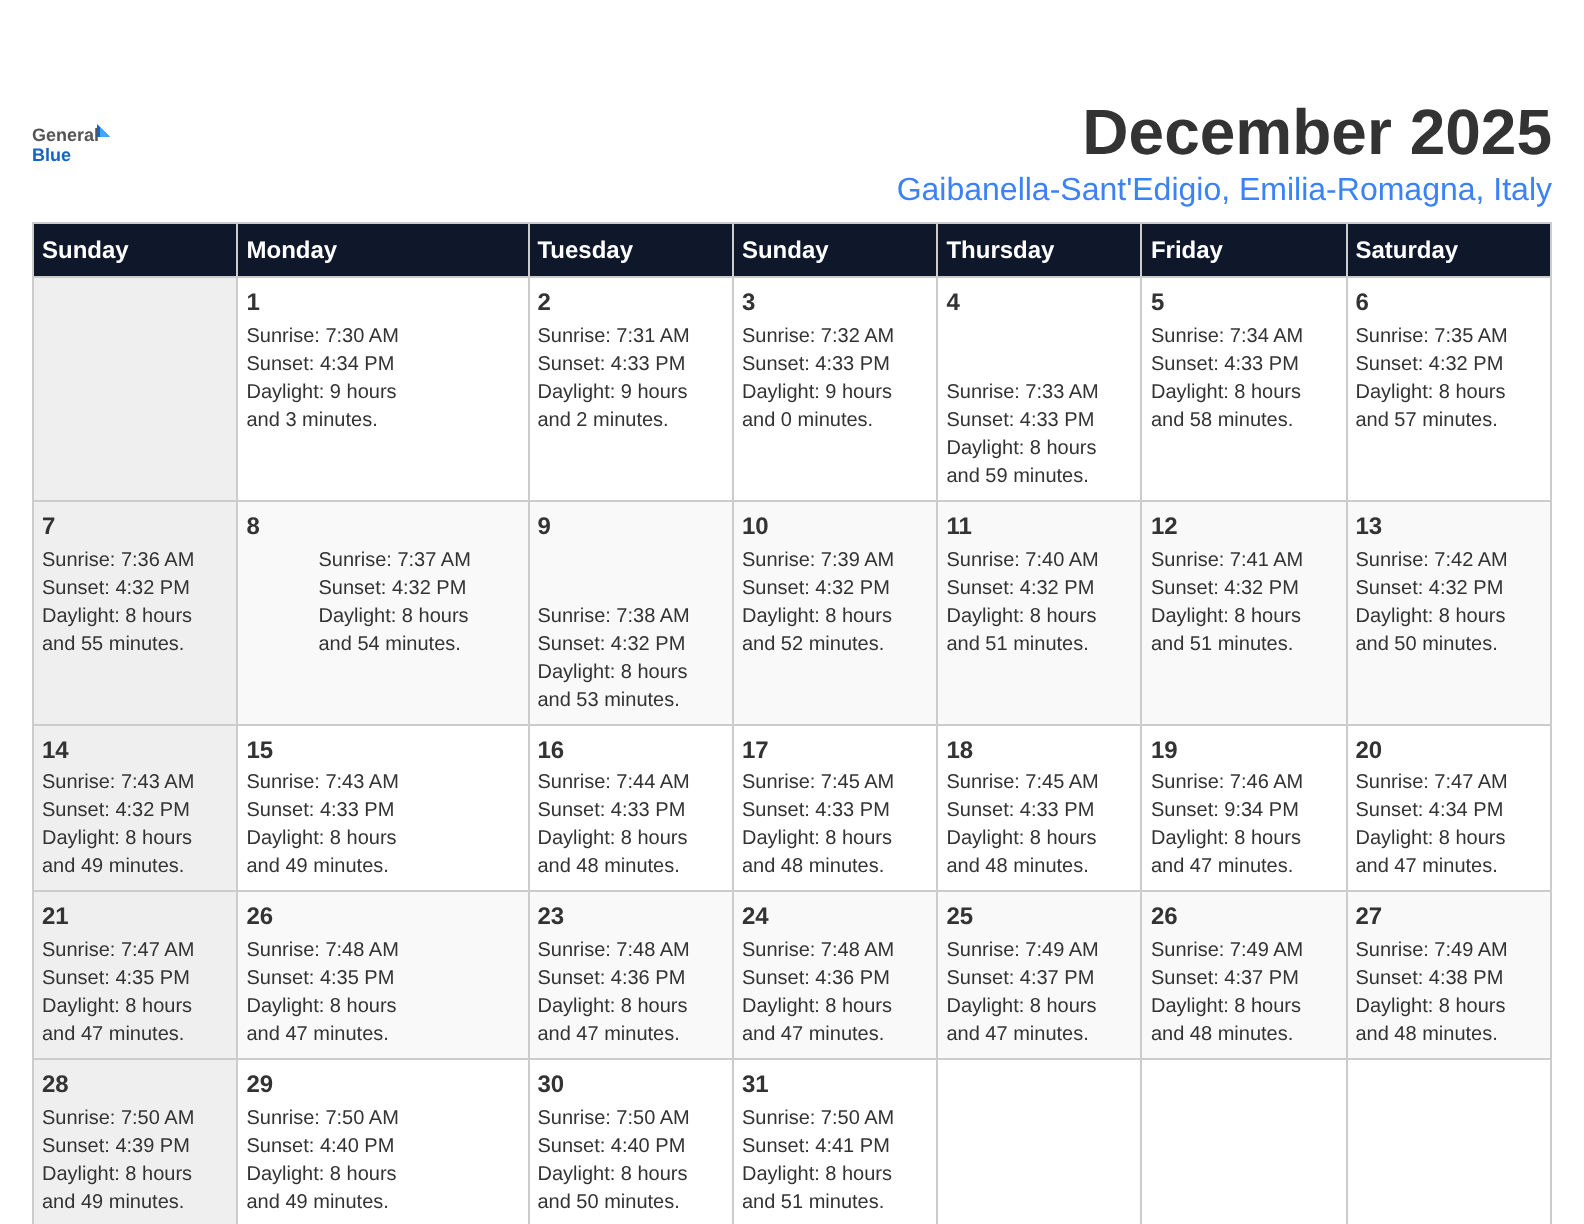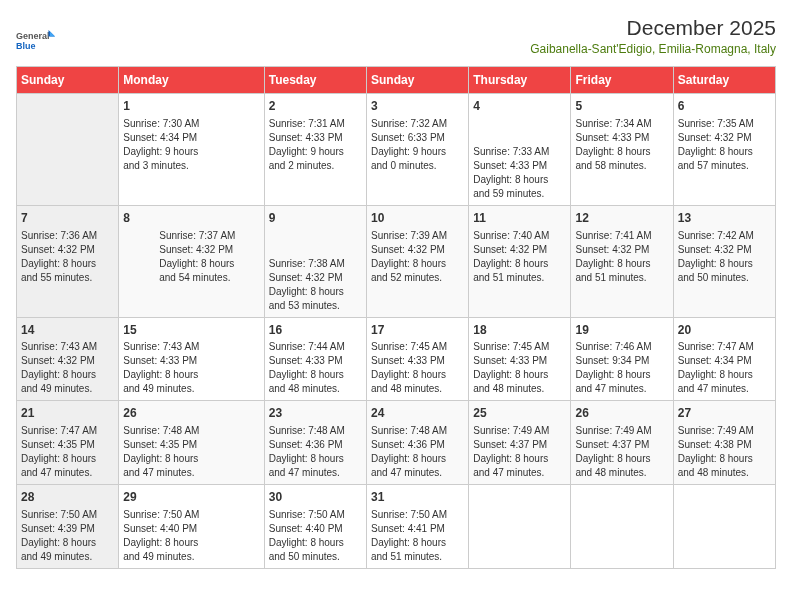--- a/index.html
+++ b/index.html
@@ -8,51 +8,52 @@
       background: #fff;
       width: 792px;
       min-height: 612px;
       padding: 16px;
     }
     .header-area {
       display: flex;
       justify-content: space-between;
       align-items: flex-start;
       margin-bottom: 6px;
+      margin-top: 32px;
     }
     .logo {
       display: flex;
       flex-direction: column;
       align-items: flex-start;
       margin-top: 4px;
     }
     .logo-svg {
       width: 40px;
       height: 40px;
     }
     .title-area {
       text-align: right;
     }
     .month-title {
-      font-size: 21px;
-      font-weight: normal;
+      font-size: 32px;
+      font-weight: bold;
       color: #333;
     }
     .subtitle {
-      font-size: 12px;
-      color: #4d7c0f;
+      font-size: 16px;
+      color: #3b82f6;
       margin-top: 2px;
     }
     table {
       width: 100%;
       border-collapse: collapse;
       font-size: 10.5px;
     }
     thead tr th {
-      background-color: #ef4444;
+      background-color: #0f172a;
       color: #fff;
       padding: 6px 4px;
       text-align: left;
       font-size: 12px;
       font-weight: bold;
       border: 1px solid #ccc;
     }
     tbody tr td {
       border: 1px solid #ccc;
       vertical-align: top;
@@ -131,21 +132,21 @@
         <td>
           <span class="day-number">2</span>
           <div class="day-info" style="white-space: pre-line;">Sunrise: 7:31 AM
 Sunset: 4:33 PM
 Daylight: 9 hours
 and 2 minutes.</div>
         </td>
         <td>
           <span class="day-number">3</span>
           <div class="day-info" style="white-space: pre-line;">Sunrise: 7:32 AM
-Sunset: 6:33 PM
+Sunset: 4:33 PM
 Daylight: 9 hours
 and 0 minutes.</div>
         </td>
         <td>
           <span class="day-number">4</span>
           <div class="day-info" style="white-space: pre-line; margin-top: 30px;">Sunrise: 7:33 AM
 Sunset: 4:33 PM
 Daylight: 8 hours
 and 59 minutes.</div>
         </td>

